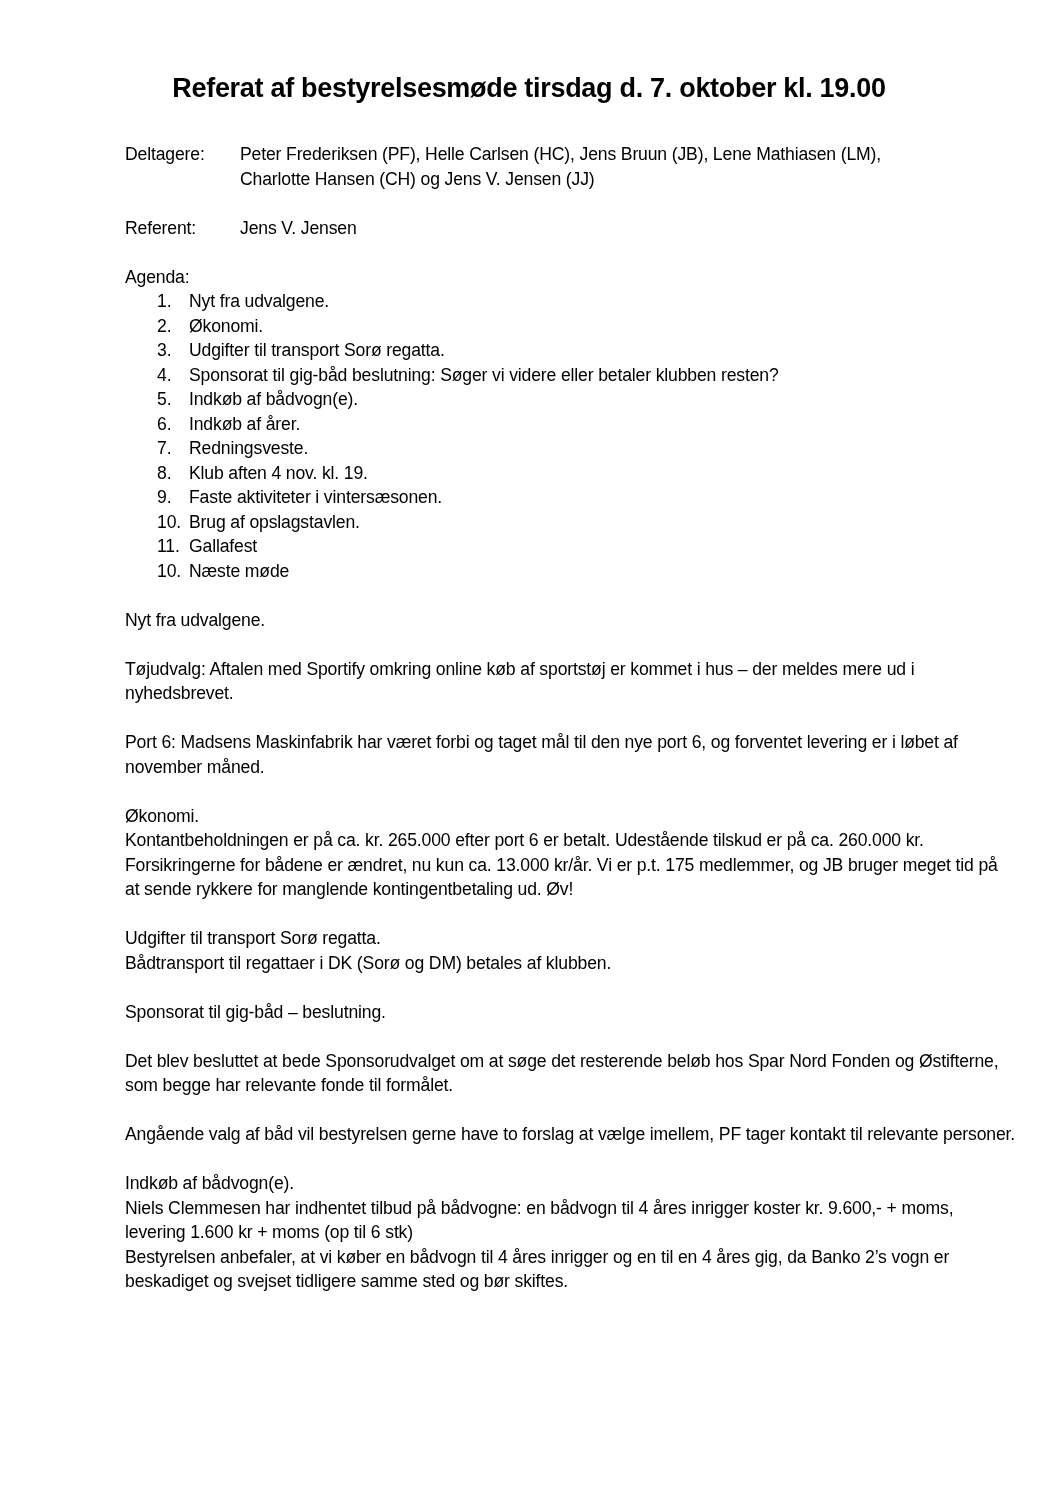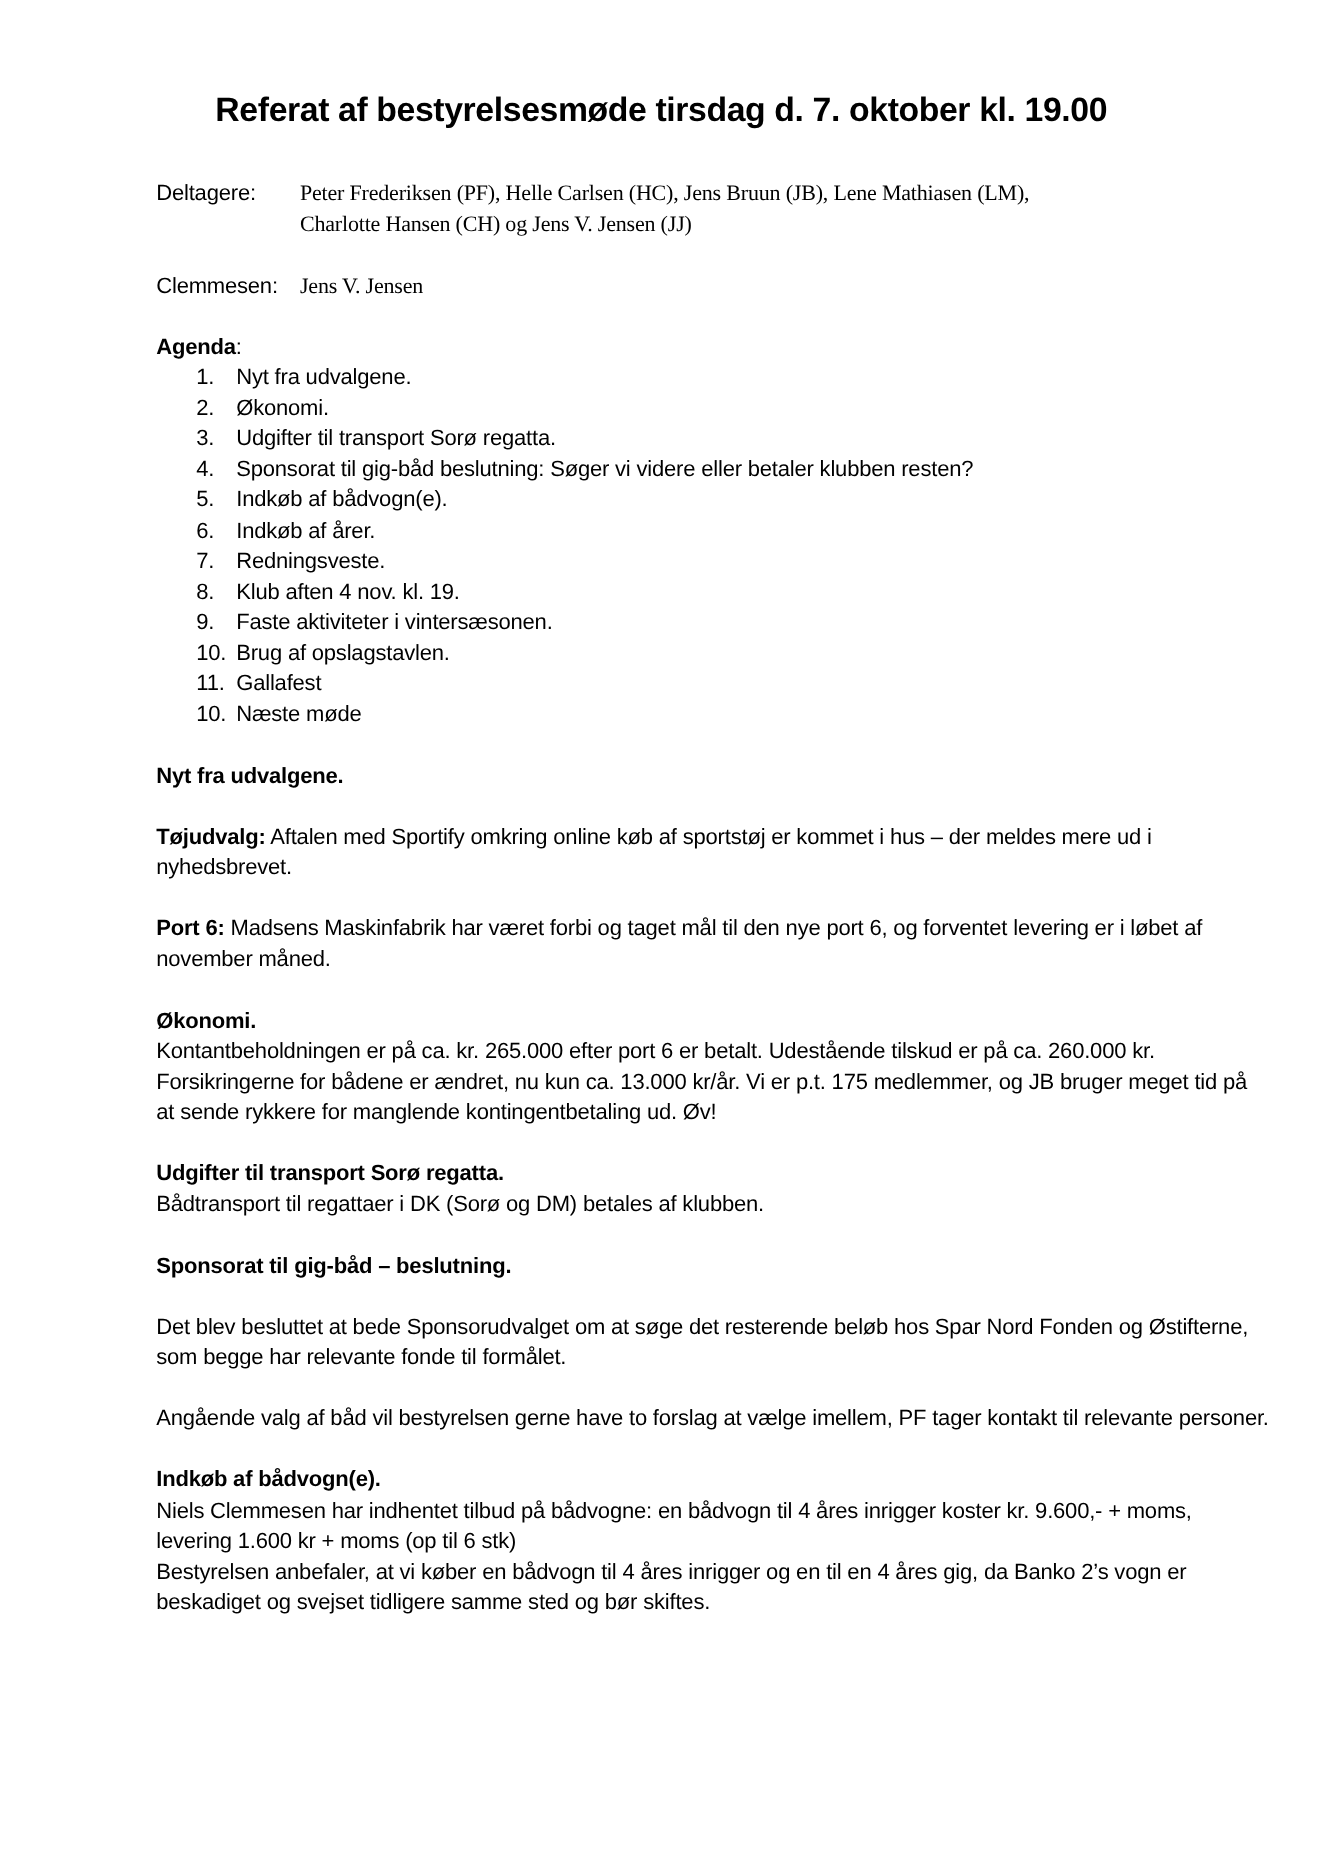--- a/index.html
+++ b/index.html
@@ -11,23 +11,23 @@
       letter-spacing: -0.3px; line-height: 40px; margin: 0;
     }
     .body {
       position: absolute; left: 101px; top: 142px; width: 890px;
       font-family: "Liberation Sans", sans-serif; font-size: 17.6px; line-height: 24.5px;
       letter-spacing: -0.15px;
       margin-left: 24px;
     }
     .row { display: flex; }
     .row .lbl { width: 115px; flex: 0 0 115px; }
-    .row .val { flex: 1; font-family: Liberation Serif, serif; }
+    .row .val { flex: 1; }
     .gap { height: 24.5px; }
-    .bold { font-weight: bold; }
+    .bold { font-weight: normal; }
     ol.agenda { margin: 0; padding: 0; list-style: none; }
     ol.agenda li { display: flex; }
     ol.agenda li .num { width: 64px; flex: 0 0 64px; text-align: left; padding-left: 32px; box-sizing: border-box; }
     p { margin: 0; }
   </style>
 </head>
 <body>
 
 <div class="page">
   <h1 class="title">Referat af bestyrelsesmøde tirsdag d. 7. oktober kl. 19.00</h1>
@@ -35,21 +35,21 @@
   <div class="body">
     <div class="row">
       <span class="lbl">Deltagere:</span>
       <span class="val">
         <span>Peter Frederiksen (PF), Helle Carlsen (HC), Jens Bruun (JB), Lene Mathiasen (LM),</span><br>
         <span>Charlotte Hansen (CH) og Jens V. Jensen (JJ)</span>
       </span>
     </div>
     <div class="gap"></div>
     <div class="row">
-      <span class="lbl">Clemmesen:</span>
+      <span class="lbl">Referent:</span>
       <span class="val">Jens V. Jensen</span>
     </div>
     <div class="gap"></div>
 
     <p><span class="bold">Agenda</span><span>:</span></p>
     <ol class="agenda">
       <li>
           <span class="num">1.</span>
           <span>Nyt fra udvalgene.</span>
         </li>

